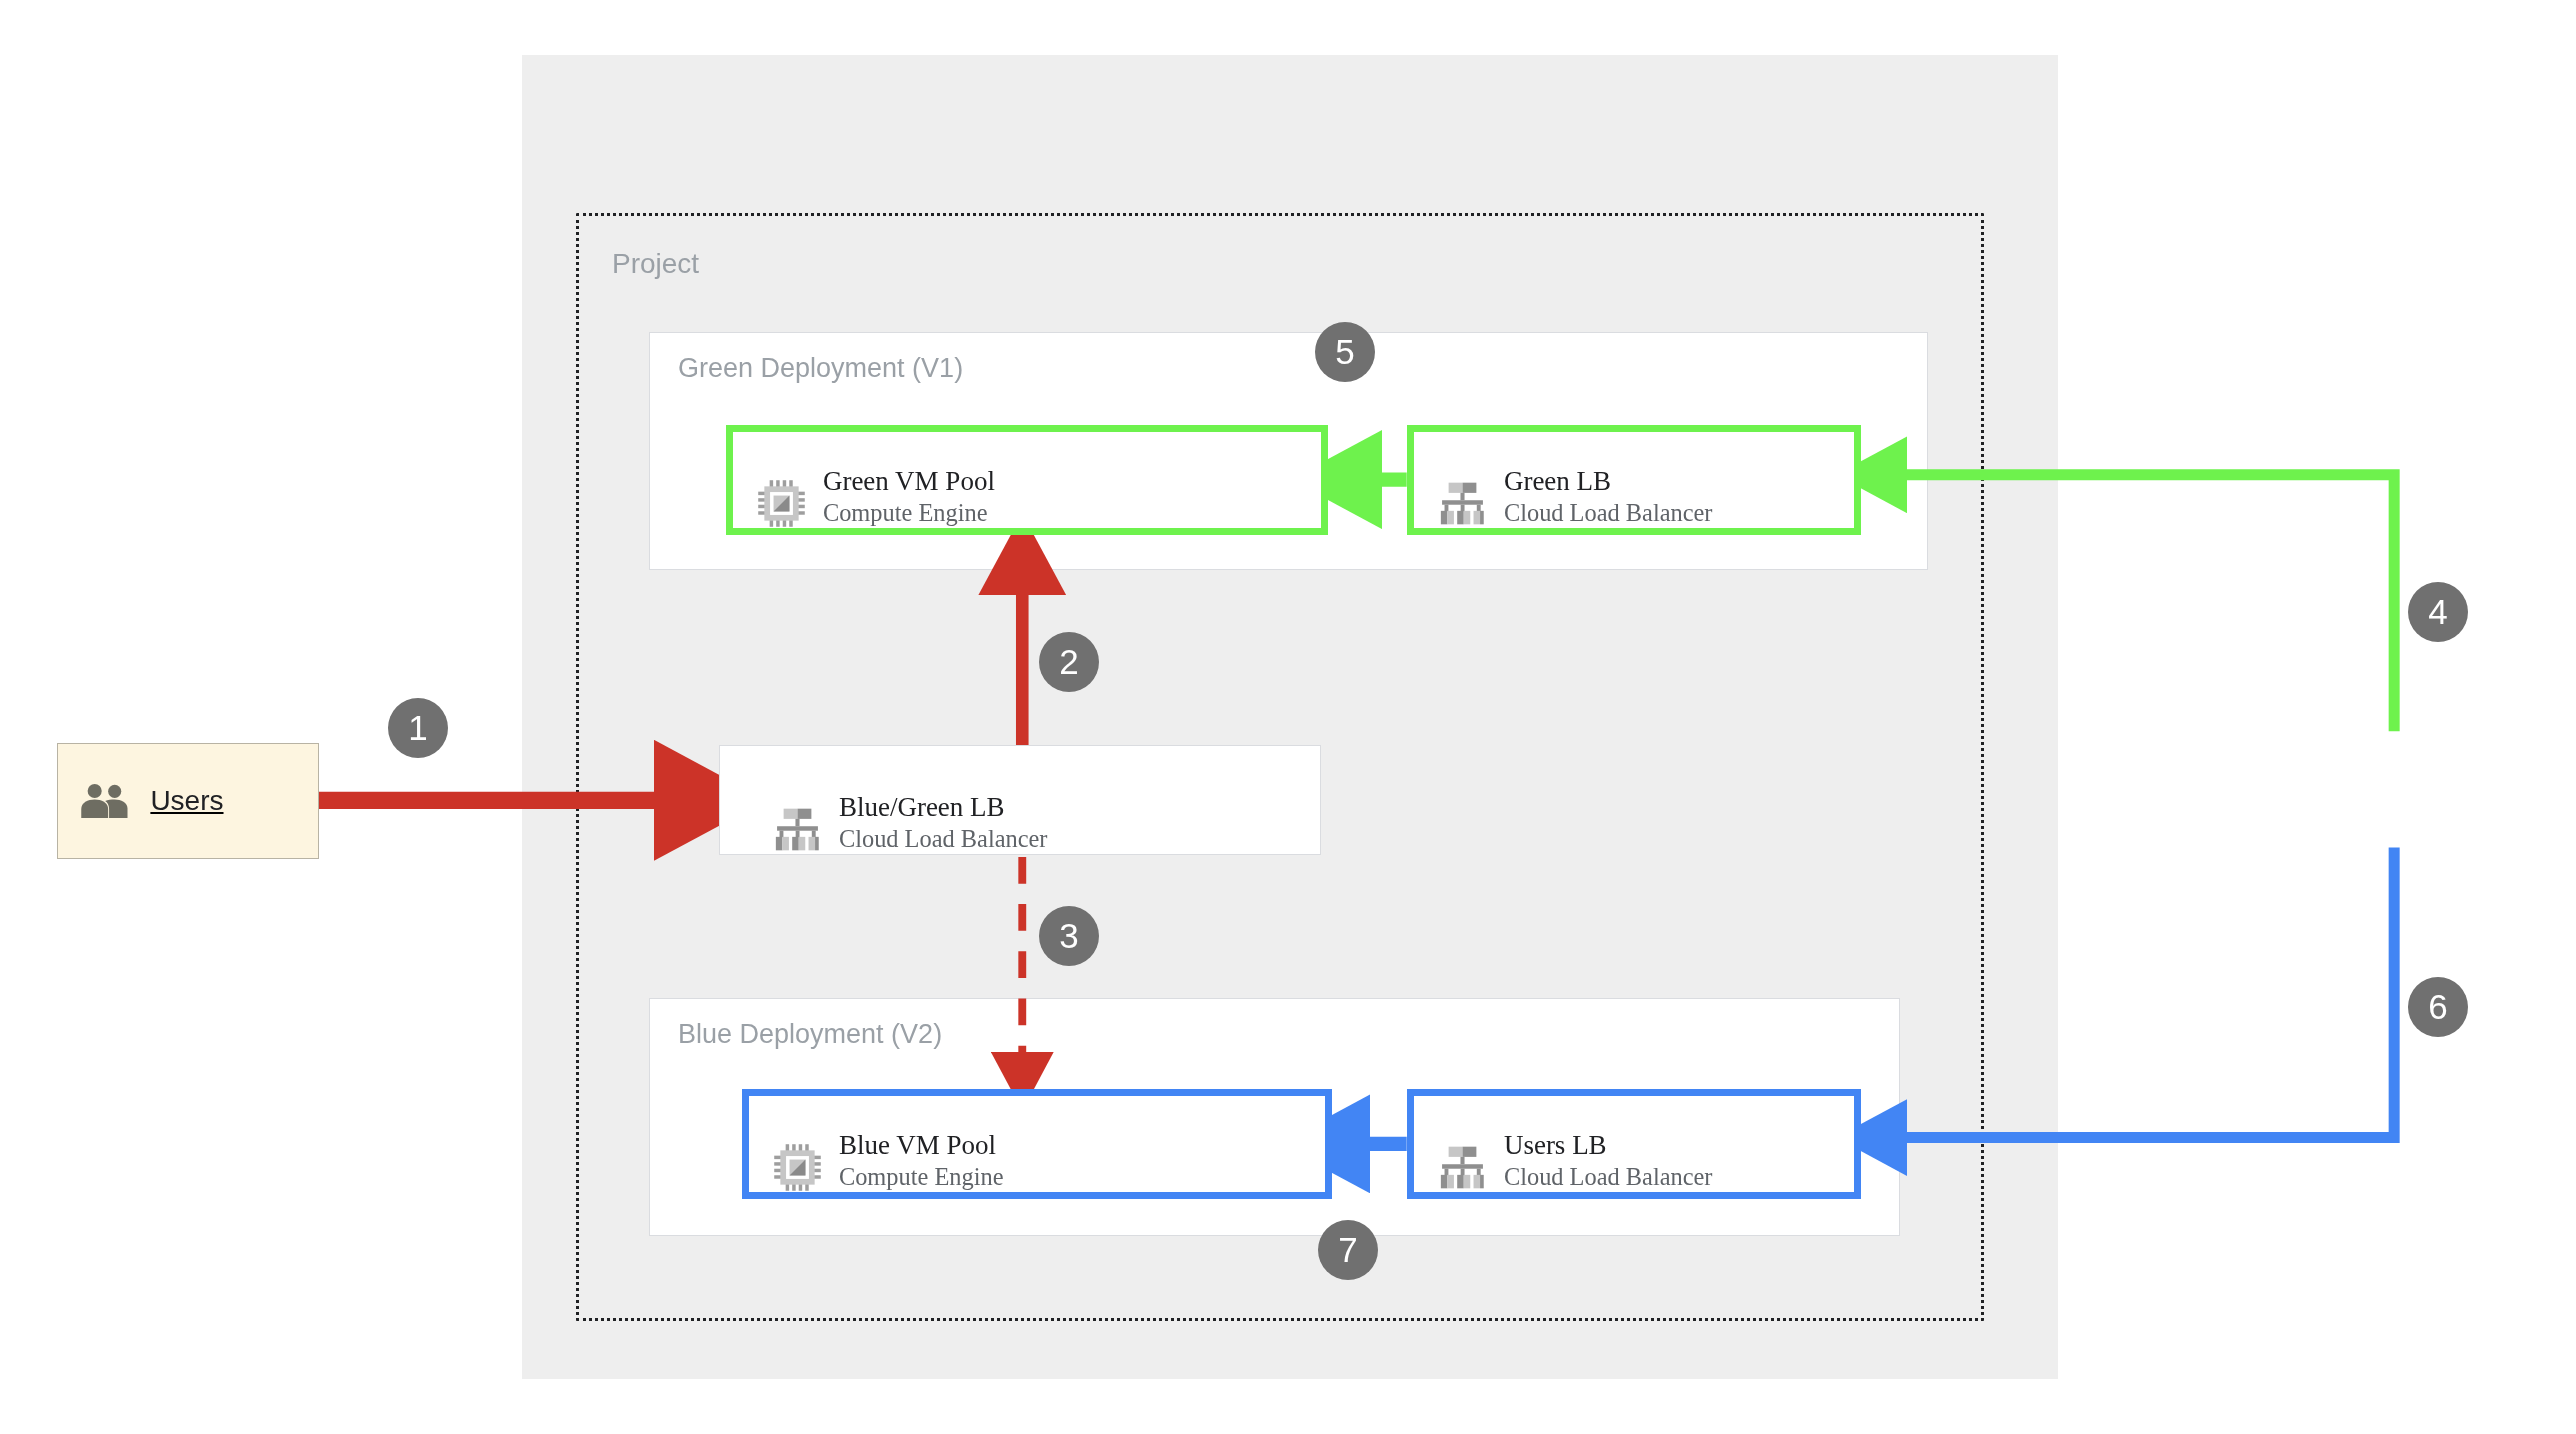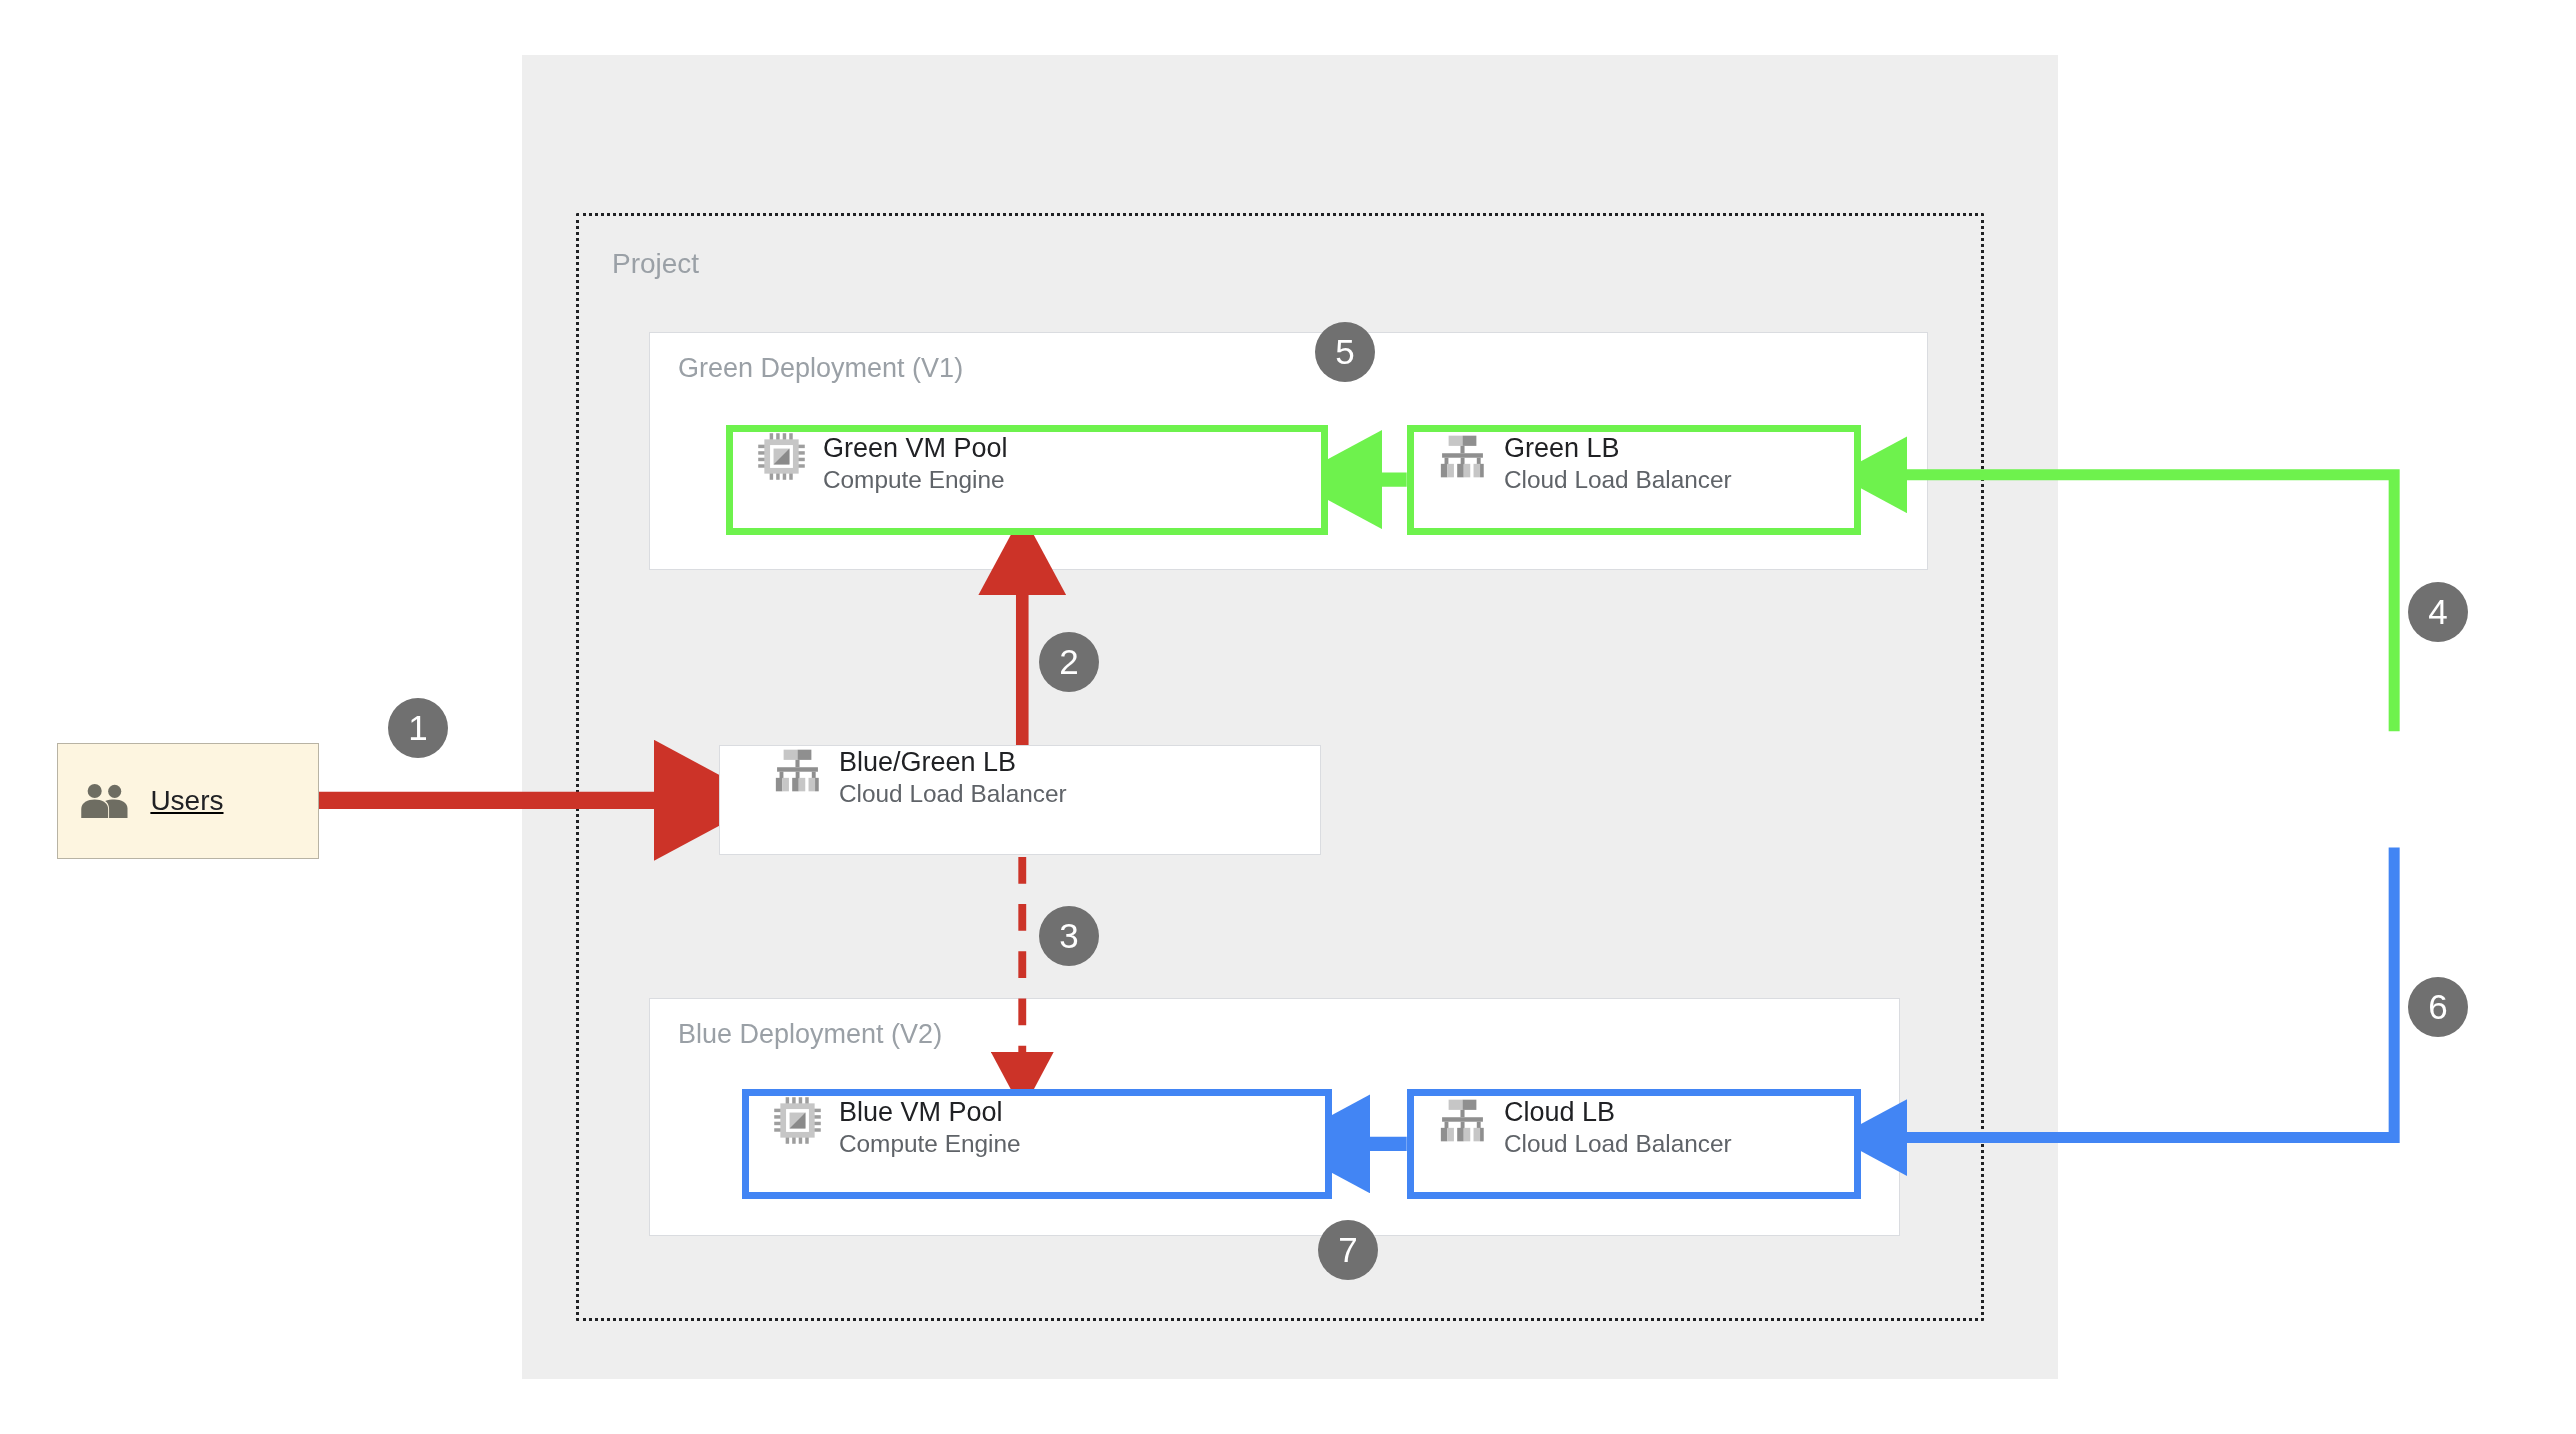--- a/index.html
+++ b/index.html
@@ -18,21 +18,21 @@
   #project-box{left:576px;top:213px;width:1408px;height:1108px;border:3.9px dotted #202124;border-radius:1.6px;background:transparent;}
   #project-label{left:612px;top:248px;font-size:28px;color:#9aa0a6;}
 
   
   .deploy-group{background:#ffffff;border:1.6px solid #dadce0;}
   #green-group{left:649px;top:332px;width:1279px;height:238px;}
   #blue-group{left:649px;top:998px;width:1251px;height:238px;}
   .group-title{position:absolute;left:28px;top:20.4px;font-size:27px;color:#9aa0a6;white-space:nowrap;}
 
   
-  .node{position:absolute;background:#ffffff;display:flex;align-items:flex-start;box-sizing:border-box;}
+  .node{position:absolute;background:#ffffff;display:flex;align-items:flex-end;box-sizing:border-box;font-family:Liberation Serif, serif;}
   .node .ico{flex:0 0 auto;margin-left:23.6px;margin-right:17.3px;display:flex;align-items:center;justify-content:center;}
   .node .txt{display:flex;flex-direction:column;justify-content:center;}
   .node .title{font-size:27px;color:#202124;line-height:1.22;white-space:nowrap;}
   .node .sub{font-size:24.4px;color:#5f6368;line-height:1.25;white-space:nowrap;}
 
   .node-green{border:7px solid #6ef24d;}
   .node-blue{border:7px solid #4285f4;}
   .node-plain{border:1.6px solid #dadce0;padding-left:29px;}
 
   #green-vm{left:726px;top:425px;width:602px;height:110px;}
@@ -255,21 +255,21 @@
         <rect x="19.0" y="12.6" width="1.9" height="3.2" fill="#8f8f8f"></rect>
         <rect x="1.4" y="15.6" width="3.2" height="6.6" fill="#8f8f8f"></rect>
         <rect x="4.6" y="15.6" width="3.2" height="6.6" fill="#c6c6c6"></rect>
         <rect x="9.4" y="15.6" width="3.2" height="6.6" fill="#8f8f8f"></rect>
         <rect x="12.6" y="15.6" width="3.2" height="6.6" fill="#c6c6c6"></rect>
         <rect x="17.4" y="15.6" width="3.2" height="6.6" fill="#c6c6c6"></rect>
         <rect x="20.6" y="15.6" width="1.8" height="6.6" fill="#8f8f8f"></rect>
       </svg>
     </span>
     <span class="txt">
-      <span class="title">Cloud LB</span>
+      <span class="title">Users LB</span>
       <span class="sub">Cloud Load Balancer</span>
     </span>
   </div>
 
   <div class="actor" id="users-box">
     <span class="ico">
       <svg class="people-svg" width="50" height="36" viewBox="0 0 32 23" xmlns="http://www.w3.org/2000/svg">
         <circle cx="9.4" cy="5.1" r="4.5" fill="#6e6d62"></circle>
         <circle cx="22.2" cy="5.3" r="4.2" fill="#6e6d62"></circle>
         <path d="M0.8,22.4 L0.8,16.6 C0.8,12.6 5.0,10.6 9.4,10.6 C13.8,10.6 18.0,12.6 18.0,16.6 L18.0,22.4 z" fill="#6e6d62"></path>

